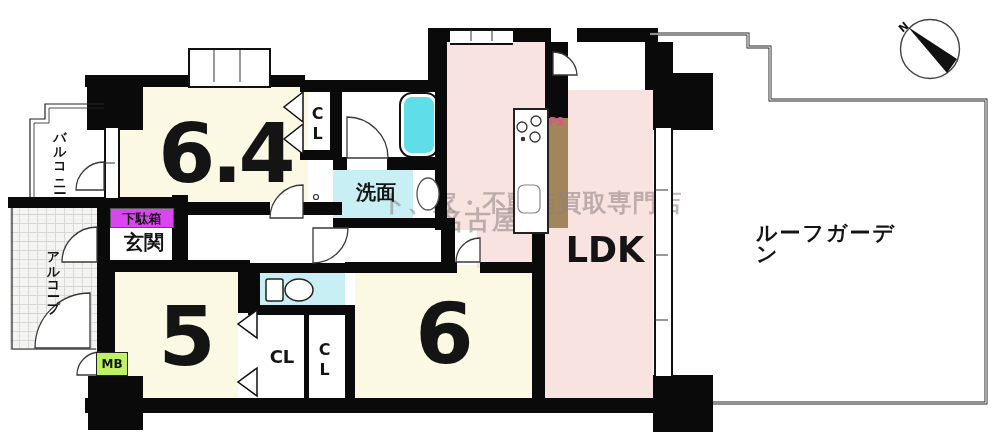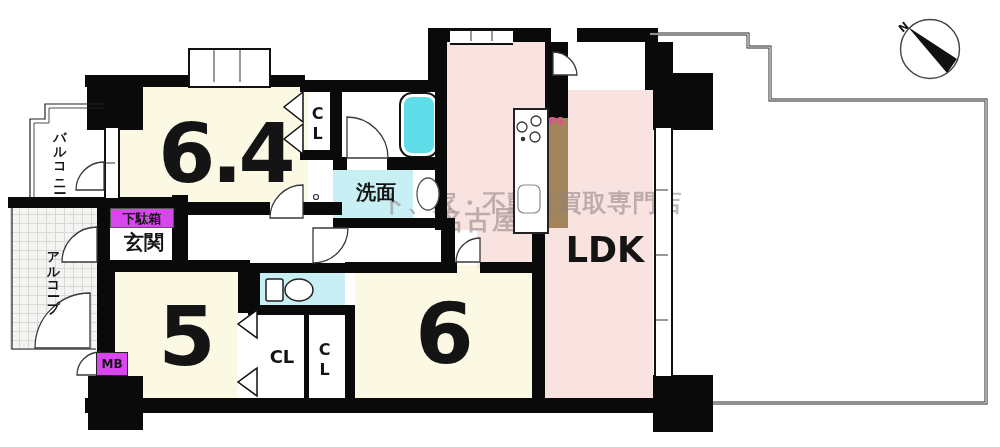--- a/index.html
+++ b/index.html
@@ -153,19 +153,20 @@
 
   <div class="lbl num" style="left:145px;top:108px;width:160px;height:92px;font-size:82px;">6.4</div>
   <div class="lbl num" style="left:150px;top:292px;width:70px;height:90px;font-size:82px;">5</div>
   <div class="lbl num" style="left:405px;top:288px;width:75px;height:92px;font-size:84px;">6</div>
   <div class="lbl" style="left:563px;top:232px;width:84px;height:36px;font-size:35px;letter-spacing:0;">LDK</div>
   <div class="lbl" style="left:344px;top:180px;width:64px;height:24px;font-size:20px;">洗面</div>
   <div class="lbl" style="left:116px;top:229px;width:56px;height:26px;font-size:20px;">玄関</div>
   <div class="lbl" style="left:110px;top:208px;width:62px;height:18px;font-size:13px;background:#d946ef;border:1px solid #555;">下駄箱</div>
   <div class="lbl vtext" style="left:50px;top:112px;width:20px;height:86px;font-size:13px;">バルコニー</div>
   <div class="lbl vtext" style="left:44px;top:233px;width:19px;height:82px;font-size:13px;">アルコープ</div>
+  <div class="lbl" style="left:756px;top:230px;width:160px;height:28px;font-size:21px;letter-spacing:2px;">ルーフガーデン</div>
   <div class="lbl vtext" style="left:306px;top:96px;width:22px;height:56px;font-size:16px;">CL</div>
   <div class="lbl" style="left:260px;top:345px;width:44px;height:24px;font-size:18px;">CL</div>
   <div class="lbl vtext" style="left:312px;top:330px;width:24px;height:60px;font-size:16px;">CL</div>
   <div class="lbl" style="left:545px;top:109px;width:23px;height:25px;font-size:10px;color:#ec4899;">PS</div>
-  <div class="lbl" style="left:96px;top:352px;width:30px;height:22px;font-size:12px;background:#d946ef;border:1.5px solid #222;">MB</div>
+  <div class="lbl" style="left:96px;top:352px;width:30px;height:22px;font-size:12px;background:#bef264;border:1.5px solid #222;">MB</div>
 
 </div>
 
 </body></html>

